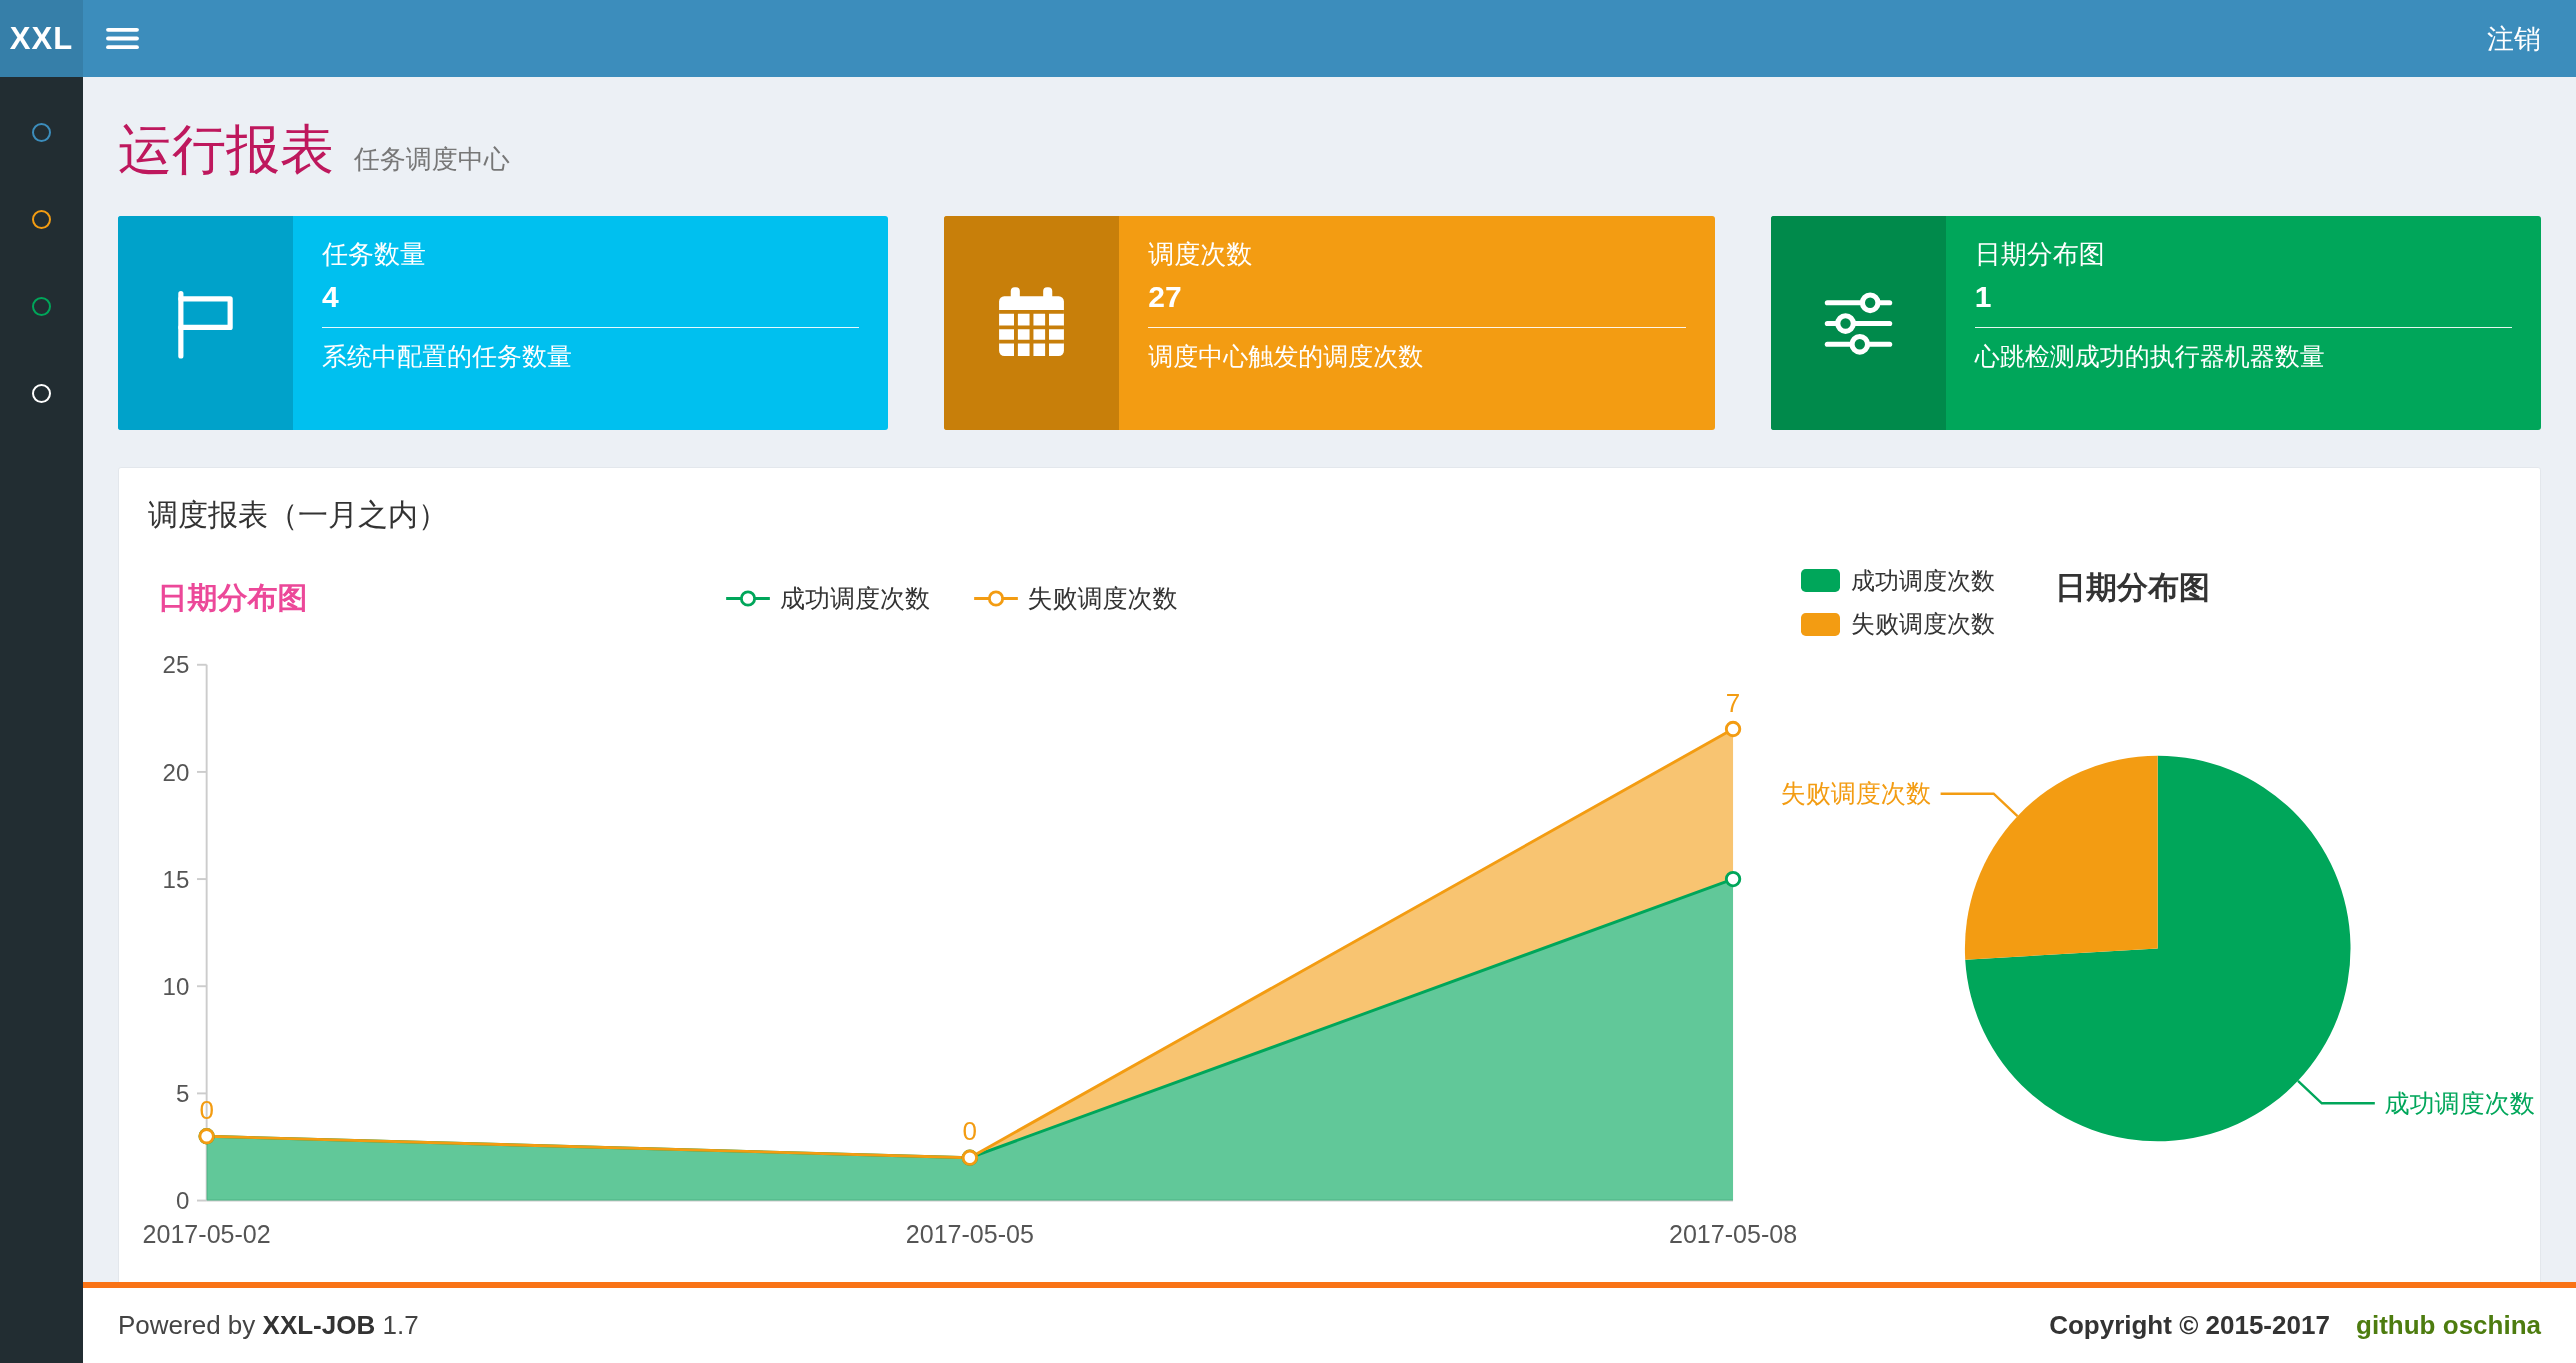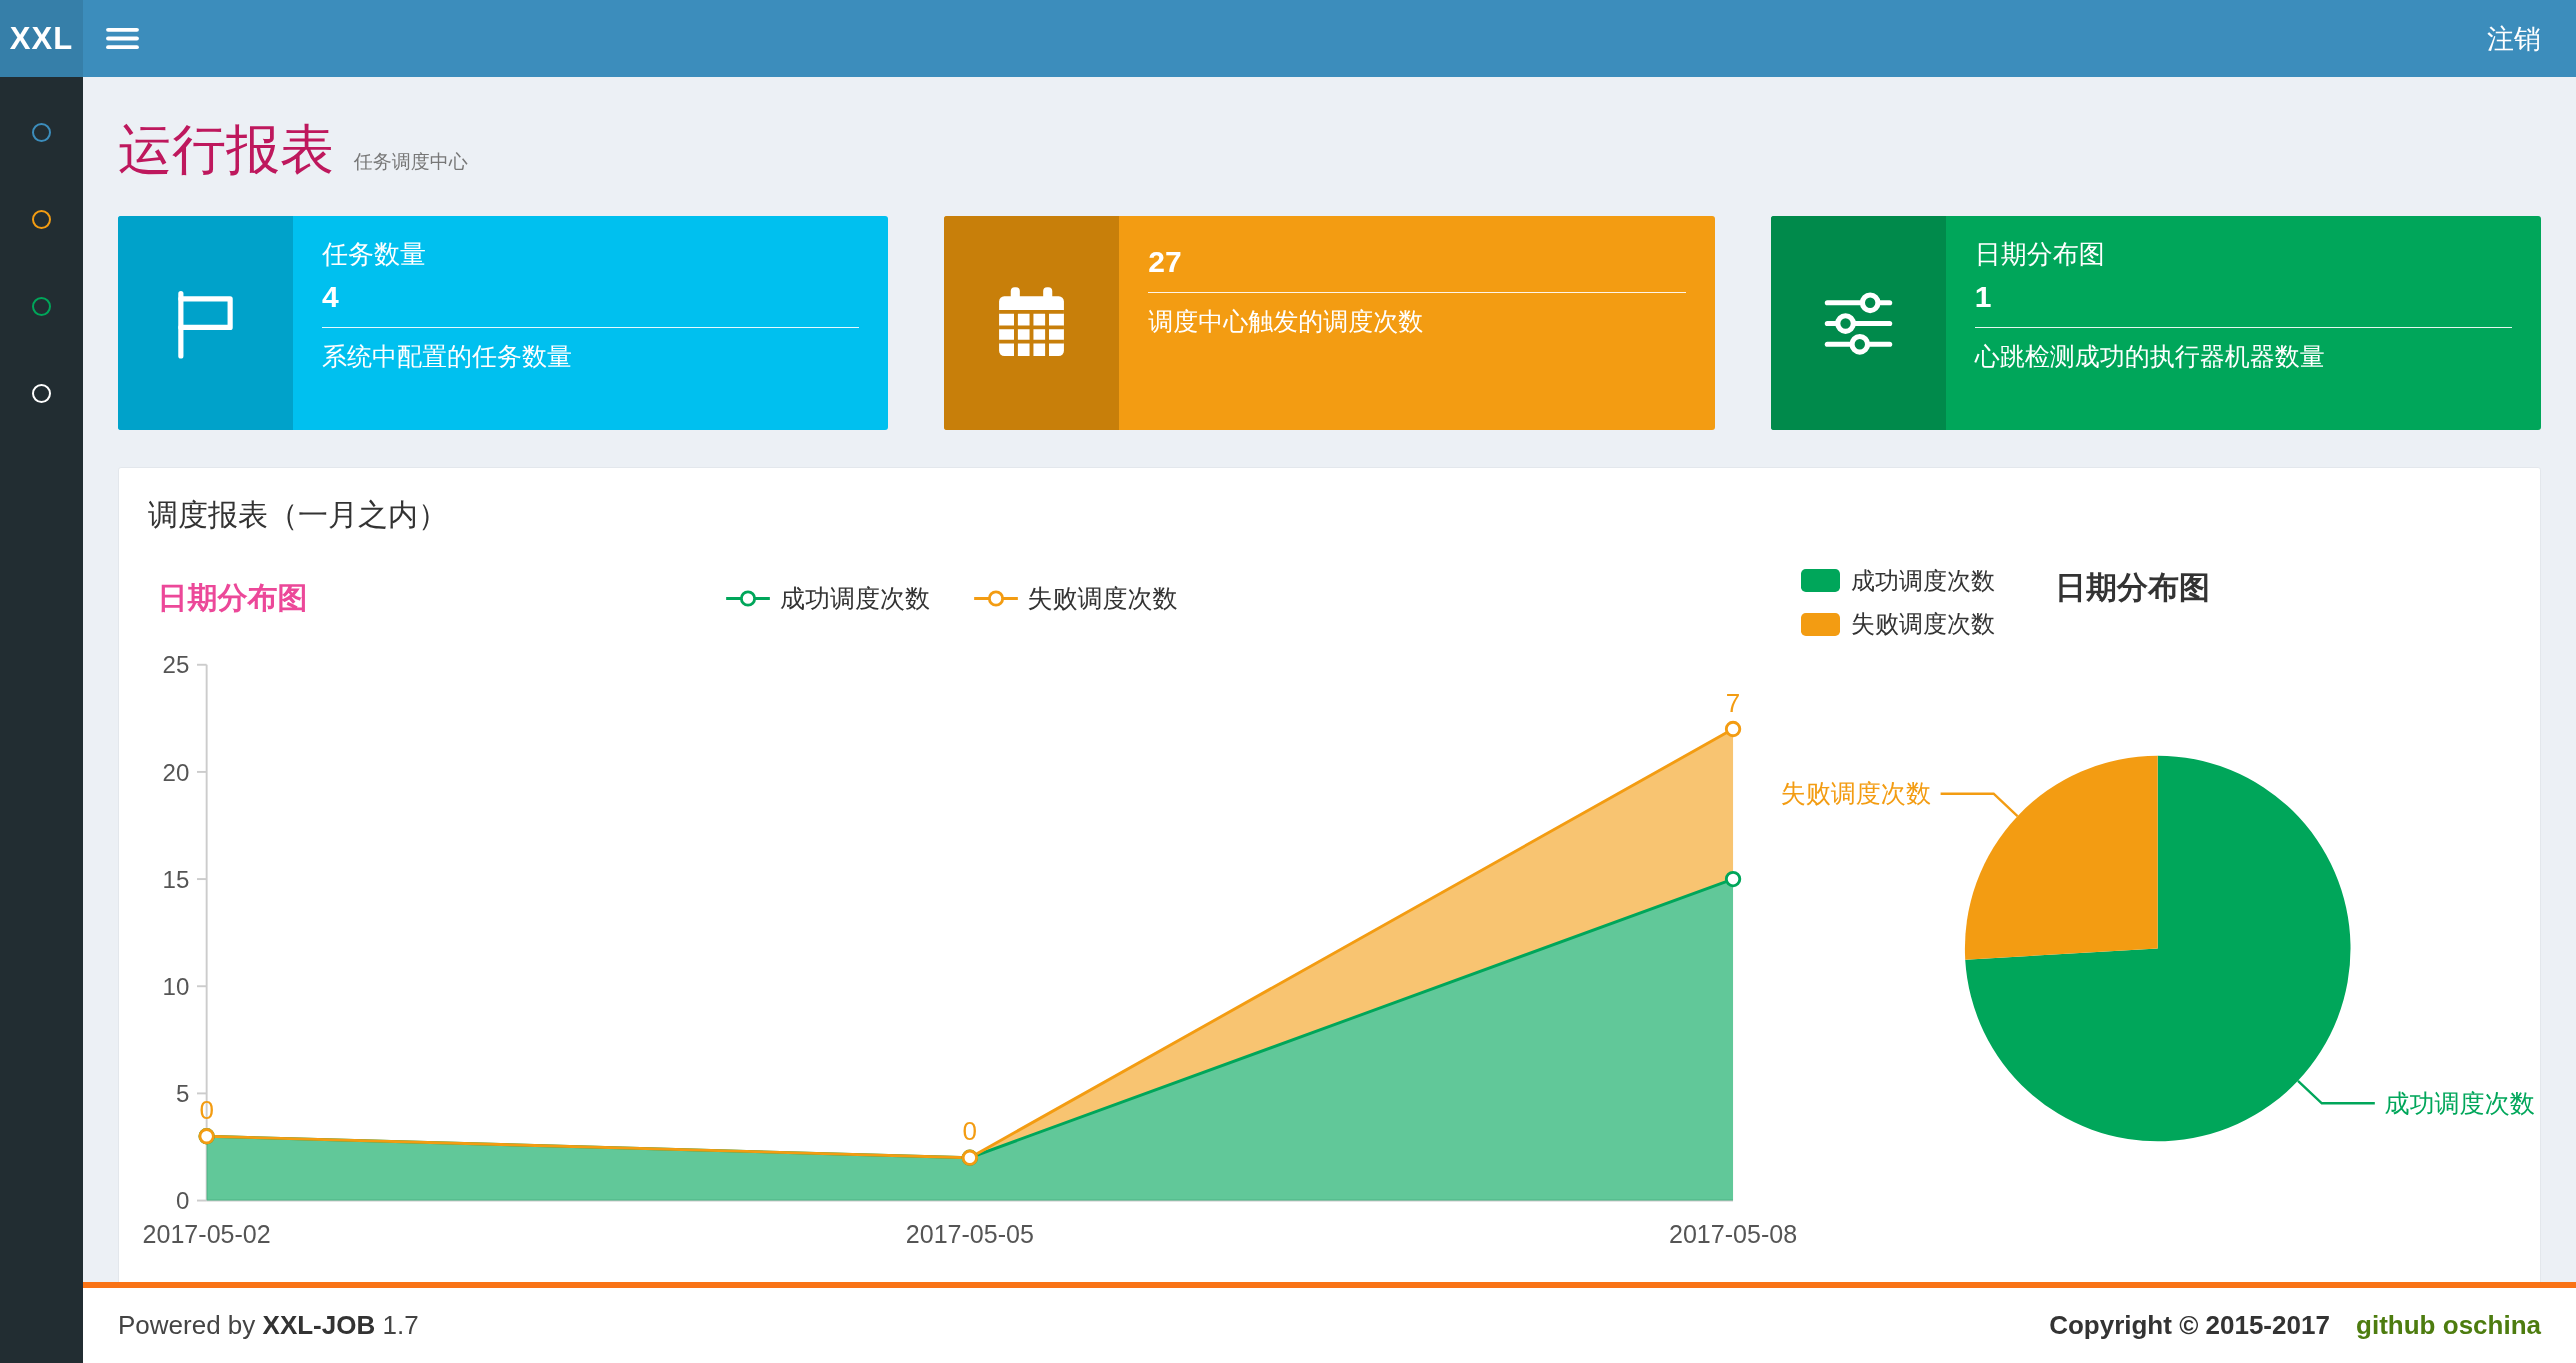--- a/index.html
+++ b/index.html
@@ -17,21 +17,21 @@
   .nav-spacer { flex:1; }
   .logout { color:#fff; font-size:27px; display:flex; align-items:center; padding:0 35px; cursor:pointer; text-decoration:none; }
   
   .sidebar { position:absolute; top:77px; left:0; bottom:0; width:83px; background:#222d32; padding-top:11.6px; z-index:10; }
   .side-item { height:87px; display:flex; align-items:center; justify-content:center; cursor:pointer; }
   .side-circle { width:19px; height:19px; border-radius:50%; border:2.9px solid #fff; display:block; }
   
   .main { position:absolute; left:83px; top:77px; right:0; bottom:81px; }
   .content-header { padding:37px 35px 29px; }
   .page-title { font-size:54px; color:#be185d; font-weight:normal; display:inline; }
-  .page-subtitle { font-size:19px; color:#777; margin-left:15.4px; }
+  .page-subtitle { font-size:26px; color:#777; margin-left:15.4px; }
   
   .info-row { display:flex; gap:56px; padding:0 35px; }
   .info-box { flex:1; height:214px; display:flex; color:#fff; border-radius:2.9px; overflow:hidden; }
   .info-icon { width:175px; display:flex; align-items:center; justify-content:center; flex:none; }
   .info-body { flex:1; padding:21px 29px 17.4px; display:flex; flex-direction:column; }
   .info-label { font-size:26px; }
   .info-value { font-size:30px; font-weight:bold; margin-top:7.7px; }
   .info-divider { border-top:1.9px solid rgba(255,255,255,0.9); margin:13.5px 0 11.6px; }
   .info-desc { font-size:25px; }
   
@@ -114,20 +114,21 @@
     <div class="info-box" style="background: rgb(243, 156, 18);">
       <div class="info-icon" style="background: rgb(200, 127, 10);">
         <svg viewBox="0 0 64 64" width="83" height="83">
           <rect x="7" y="11" width="50" height="46" rx="4" fill="#fff"></rect>
           <rect x="16" y="4" width="7" height="12" rx="3" fill="#fff"></rect>
           <rect x="41" y="4" width="7" height="12" rx="3" fill="#fff"></rect>
           <path class="accent-stroke" d="M7 23 H57 M20 23 V57 M32 23 V57 M44 23 V57 M7 35 H57 M7 46 H57" stroke="#c87f0a" stroke-width="3" fill="none"></path>
         </svg>
       </div>
       <div class="info-body">
+        <div class="info-label">调度次数</div>
         <div class="info-value">27</div>
         <div class="info-divider"></div>
         <div class="info-desc">调度中心触发的调度次数</div>
       </div>
     </div>
 
     <div class="info-box" style="background: rgb(0, 166, 90);">
       <div class="info-icon" style="background: rgb(0, 138, 75);">
         <svg viewBox="0 0 64 64" width="83" height="83" fill="none" stroke="#fff" stroke-width="4" stroke-linecap="round">
           <path d="M8 16 H56"></path>

